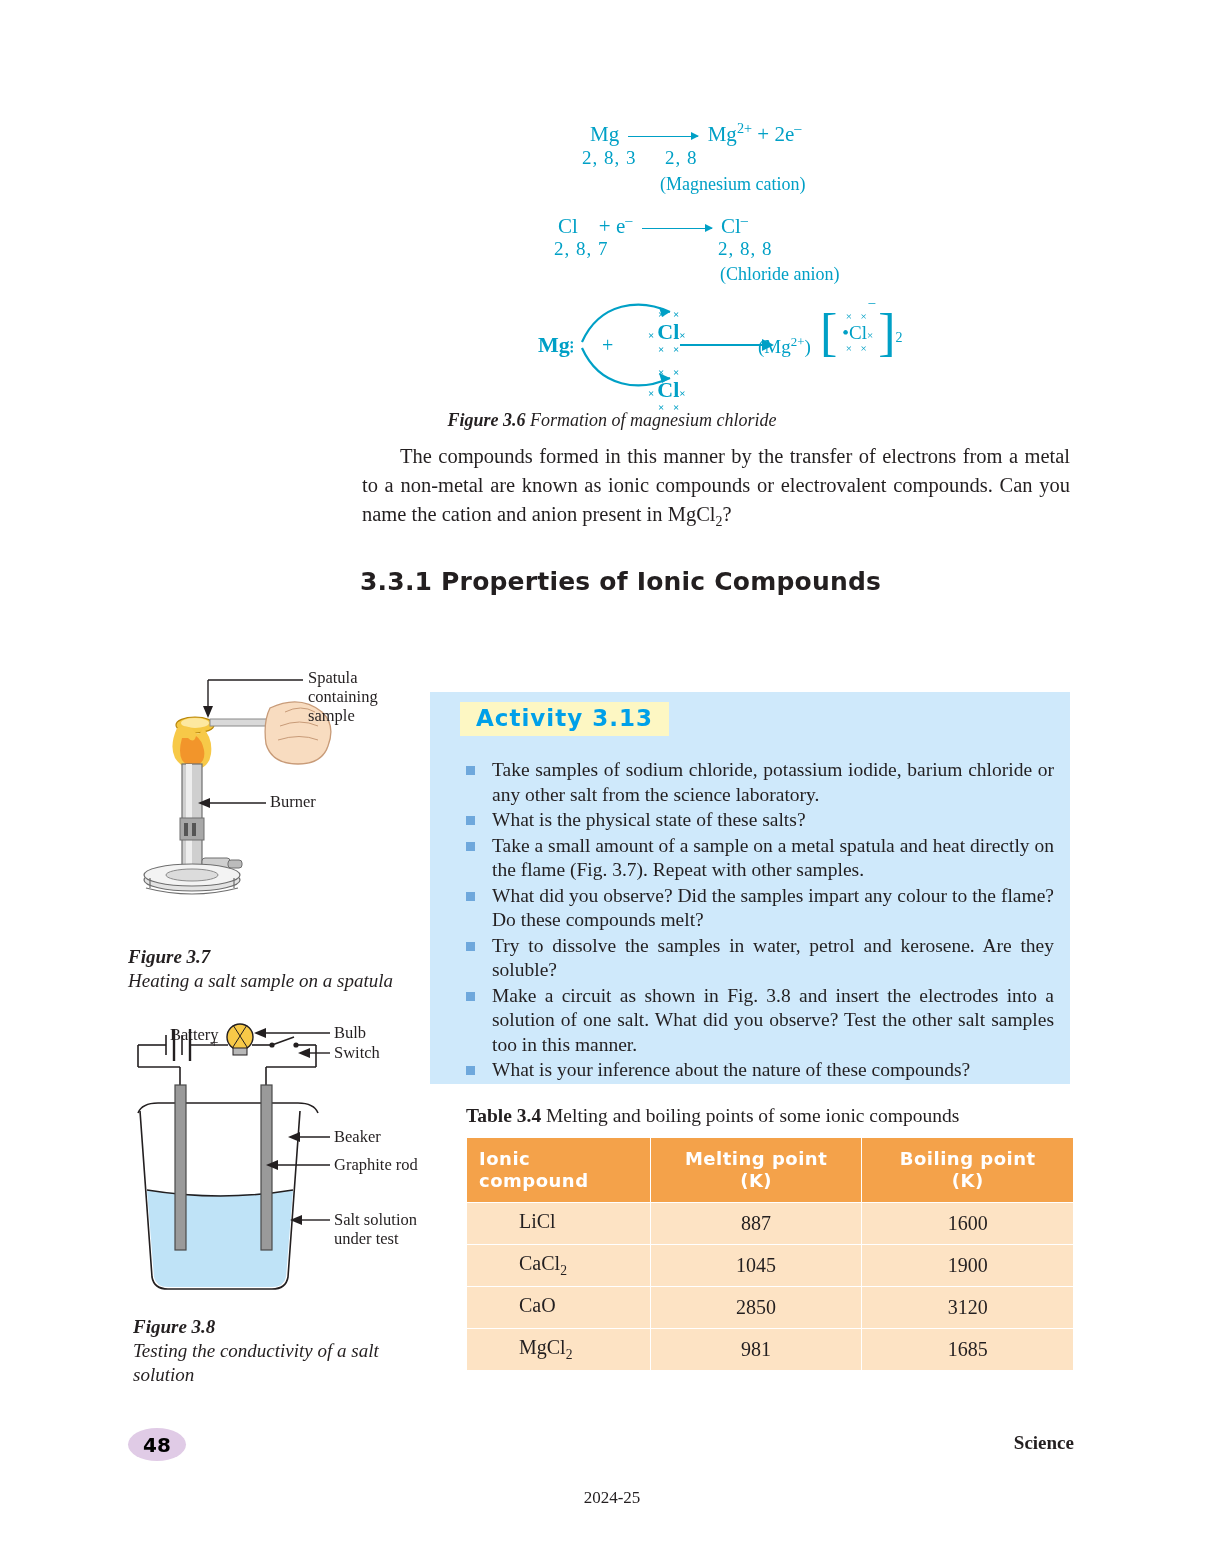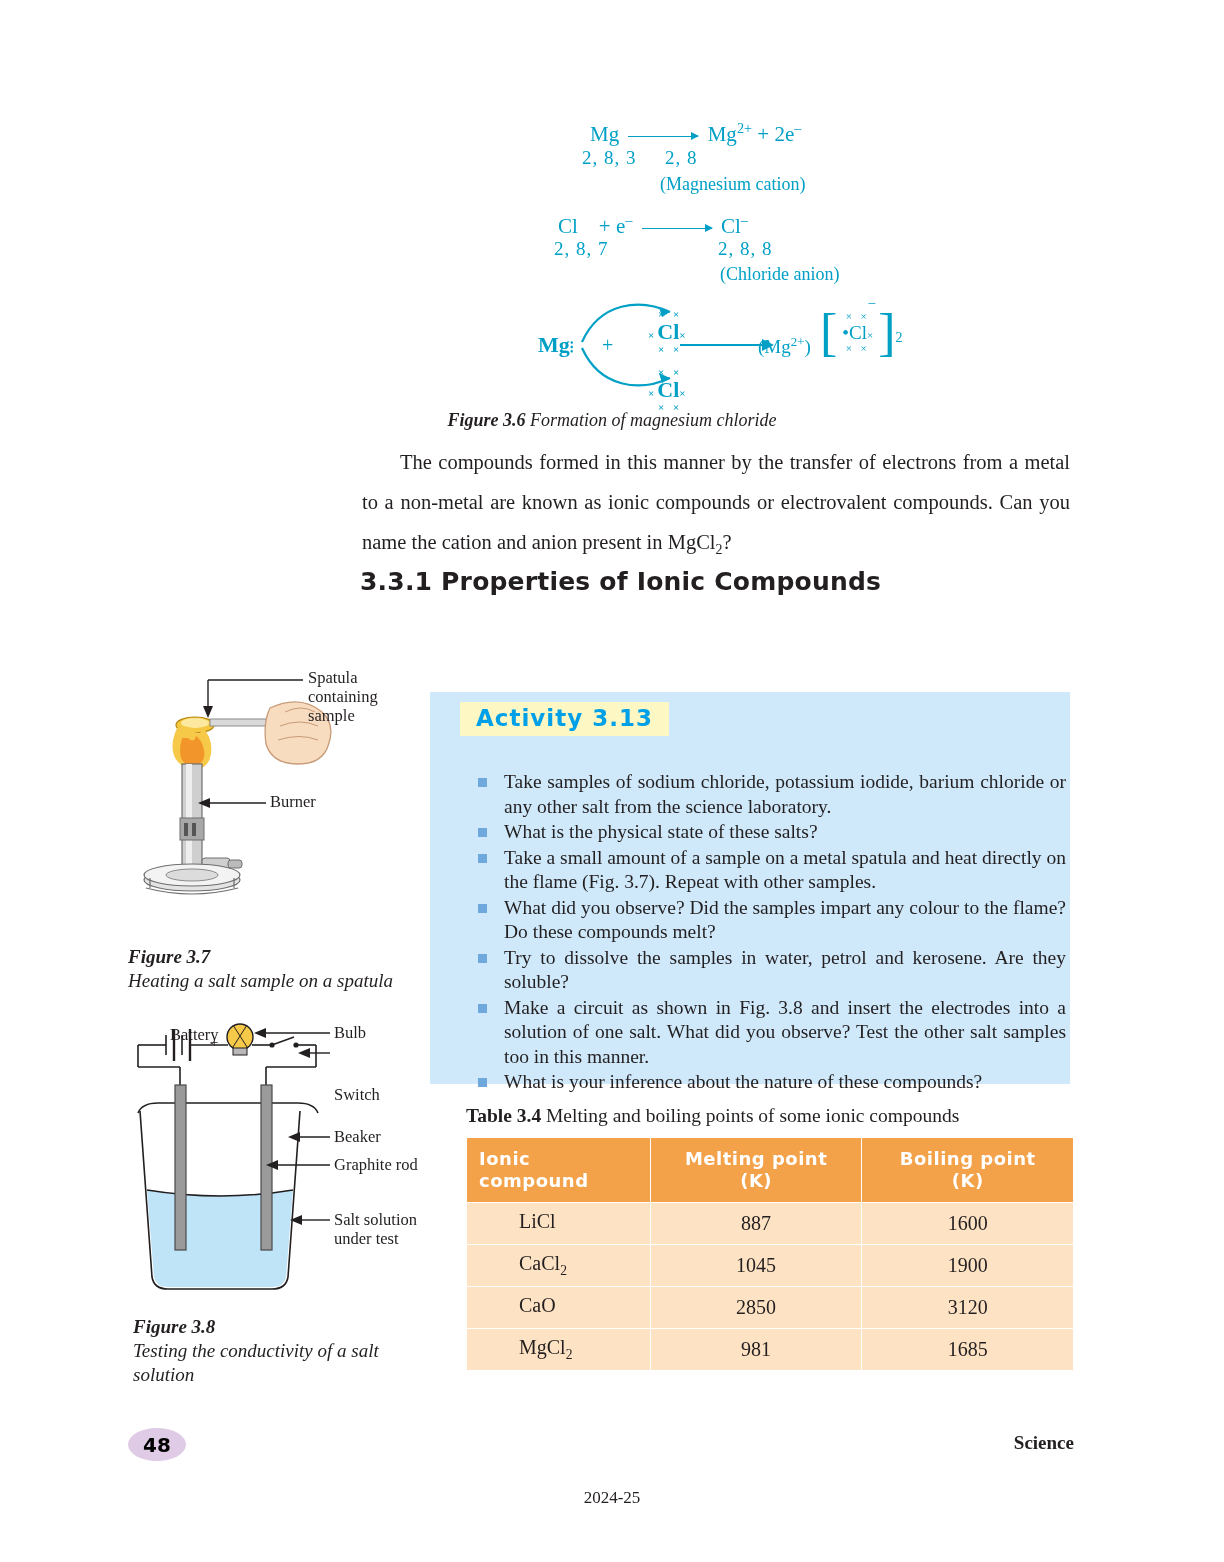--- a/index.html
+++ b/index.html
@@ -72,21 +72,21 @@
     text-align: center;
     font-size: 18px;
   }
   .figcap-center b { font-style: italic; }
   .figcap-center i { font-style: italic; }
 
   
   .para {
     position: absolute;
     font-size: 20.5px;
-    line-height: 40px;
+    line-height: 29px;
     text-align: justify;
     color: #231f20;
   }
   #para1 { left: 362px; top: 442px; width: 708px; text-indent: 38px; }
   .heading {
     position: absolute;
     left: 360px; top: 567px;
     font-family: "DejaVu Sans", sans-serif;
     font-size: 25px;
     font-weight: bold;
@@ -110,21 +110,21 @@
     color: #00a0e9;
     font-family: "DejaVu Sans", sans-serif;
     font-weight: bold;
     font-size: 23px;
     letter-spacing: 1px;
   }
   .activity ul {
     position: absolute;
     left: 28px; top: 62px;
     width: 592px;
-    margin: 16px; padding: 0;
+    margin: 4px; padding: 0;
     list-style: none;
   }
   .activity li {
     position: relative;
     padding-left: 30px;
     margin-bottom: 1px;
     font-size: 19.5px;
     line-height: 24.5px;
     text-align: justify;
   }
@@ -416,21 +416,21 @@
       <line x1="210" y1="205" x2="178" y2="205" stroke="#231f20" stroke-width="1.4"></line>
       <polygon points="170,205 182,200 182,210" fill="#231f20"></polygon>
       <line x1="210" y1="18" x2="142" y2="18" stroke="#231f20" stroke-width="1.4"></line>
       <polygon points="134,18 146,13 146,23" fill="#231f20"></polygon>
       <line x1="210" y1="38" x2="186" y2="38" stroke="#231f20" stroke-width="1.4"></line>
       <polygon points="178,38 190,33 190,43" fill="#231f20"></polygon>
     </svg>
     <div class="lbl" style="left:50px; top:10px;">Battery</div>
     <div class="lbl" style="left:90px; top:18px; font-size:15px;">+</div>
     <div class="lbl" style="left:214px; top:8px;">Bulb</div>
-    <div class="lbl" style="left:214px; top:28px;margin-top:42px;">Switch</div>
+    <div class="lbl" style="left:214px; top:28px;">Switch</div>
     <div class="lbl" style="left:214px; top:112px;">Beaker</div>
     <div class="lbl" style="left:214px; top:140px;">Graphite rod</div>
     <div class="lbl" style="left:214px; top:195px;">
       <span>Salt solution</span><br>
       <span>under test</span>
     </div>
   </div>
 
   <div class="fig38cap">
     <b>Figure 3.8</b><br>

